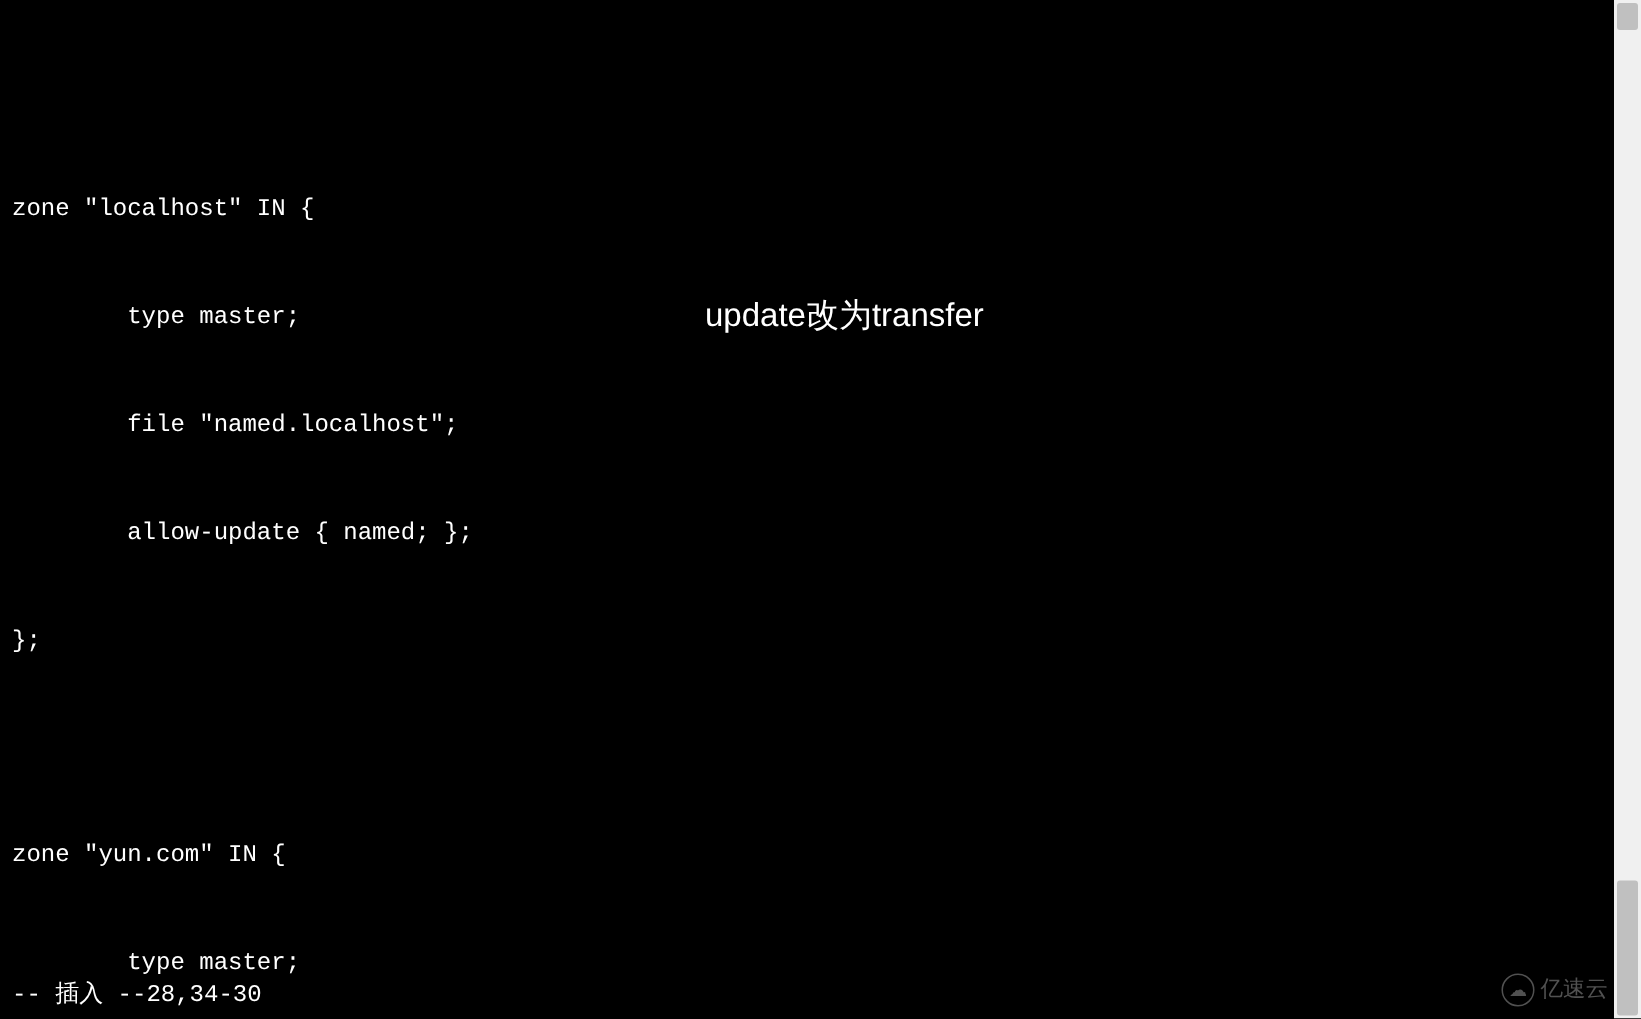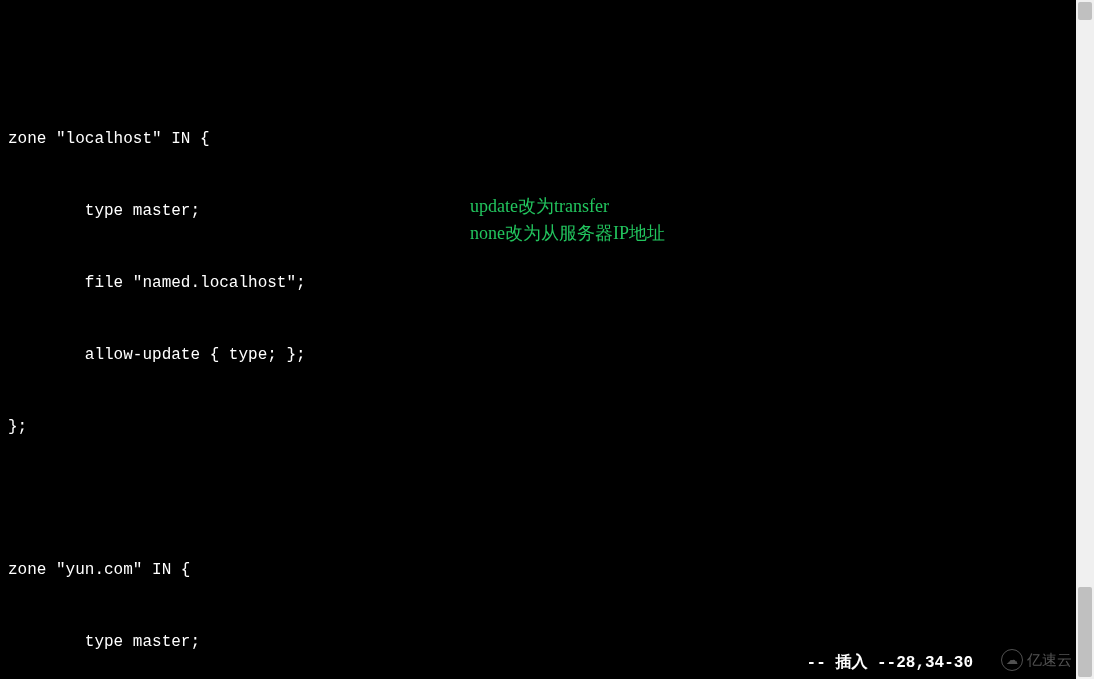--- a/index.html
+++ b/index.html
@@ -48,33 +48,33 @@
       top: auto;
       bottom: 2px;
       height: 90px;
     }
     .code-line {
       display: block;
       min-height: 23px;
     }
     .annotation {
       position: absolute;
-      color: #22c55e;
-      font-family: Liberation Serif, serif;
-      font-size: 18px;
+      color: #ffffff;
+      font-family: Liberation Sans, sans-serif;
+      font-size: 22px;
       line-height: 1.5;
     }
     .status-line {
       position: absolute;
       bottom: 4px;
       left: 8px;
       width: 1055px;
       display: flex;
-      justify-content: flex-end;
-      font-weight: bold;
+      justify-content: flex-start;
+      font-weight: normal;
     }
     .watermark {
       position: absolute;
       right: 22px;
       bottom: 8px;
       color: #888;
       font-family: "Microsoft YaHei", sans-serif;
       font-size: 15px;
       opacity: 0.6;
       display: flex;
@@ -93,21 +93,21 @@
     }
   </style>
 </head>
 <body>
 
 <div class="editor">
   <span class="code-line"></span>
   <span class="code-line">zone "localhost" IN {</span>
   <span class="code-line">        type master;</span>
   <span class="code-line">        file "named.localhost";</span>
-  <span class="code-line">        allow-update { type; };</span>
+  <span class="code-line">        allow-update { named; };</span>
   <span class="code-line">};</span>
   <span class="code-line"></span>
   <span class="code-line">zone "yun.com" IN {</span>
   <span class="code-line">        type master;</span>
   
   
   
   
   
   
@@ -121,21 +121,20 @@
   
   
   
   
   
   
 </div>
 
 <div class="annotation" style="left:470px; top:193px;">
   <div>update改为transfer</div>
-  <div>none改为从服务器IP地址</div>
 </div>
 
 <div class="status-line">
   <span>-- 插入 --</span>
   <span style="margin-right:90px;">28,34-30</span>
 </div>
 
 <div class="scrollbar">
   <div class="scroll-thumb"></div>
   <div class="scroll-thumb bottom"></div>

